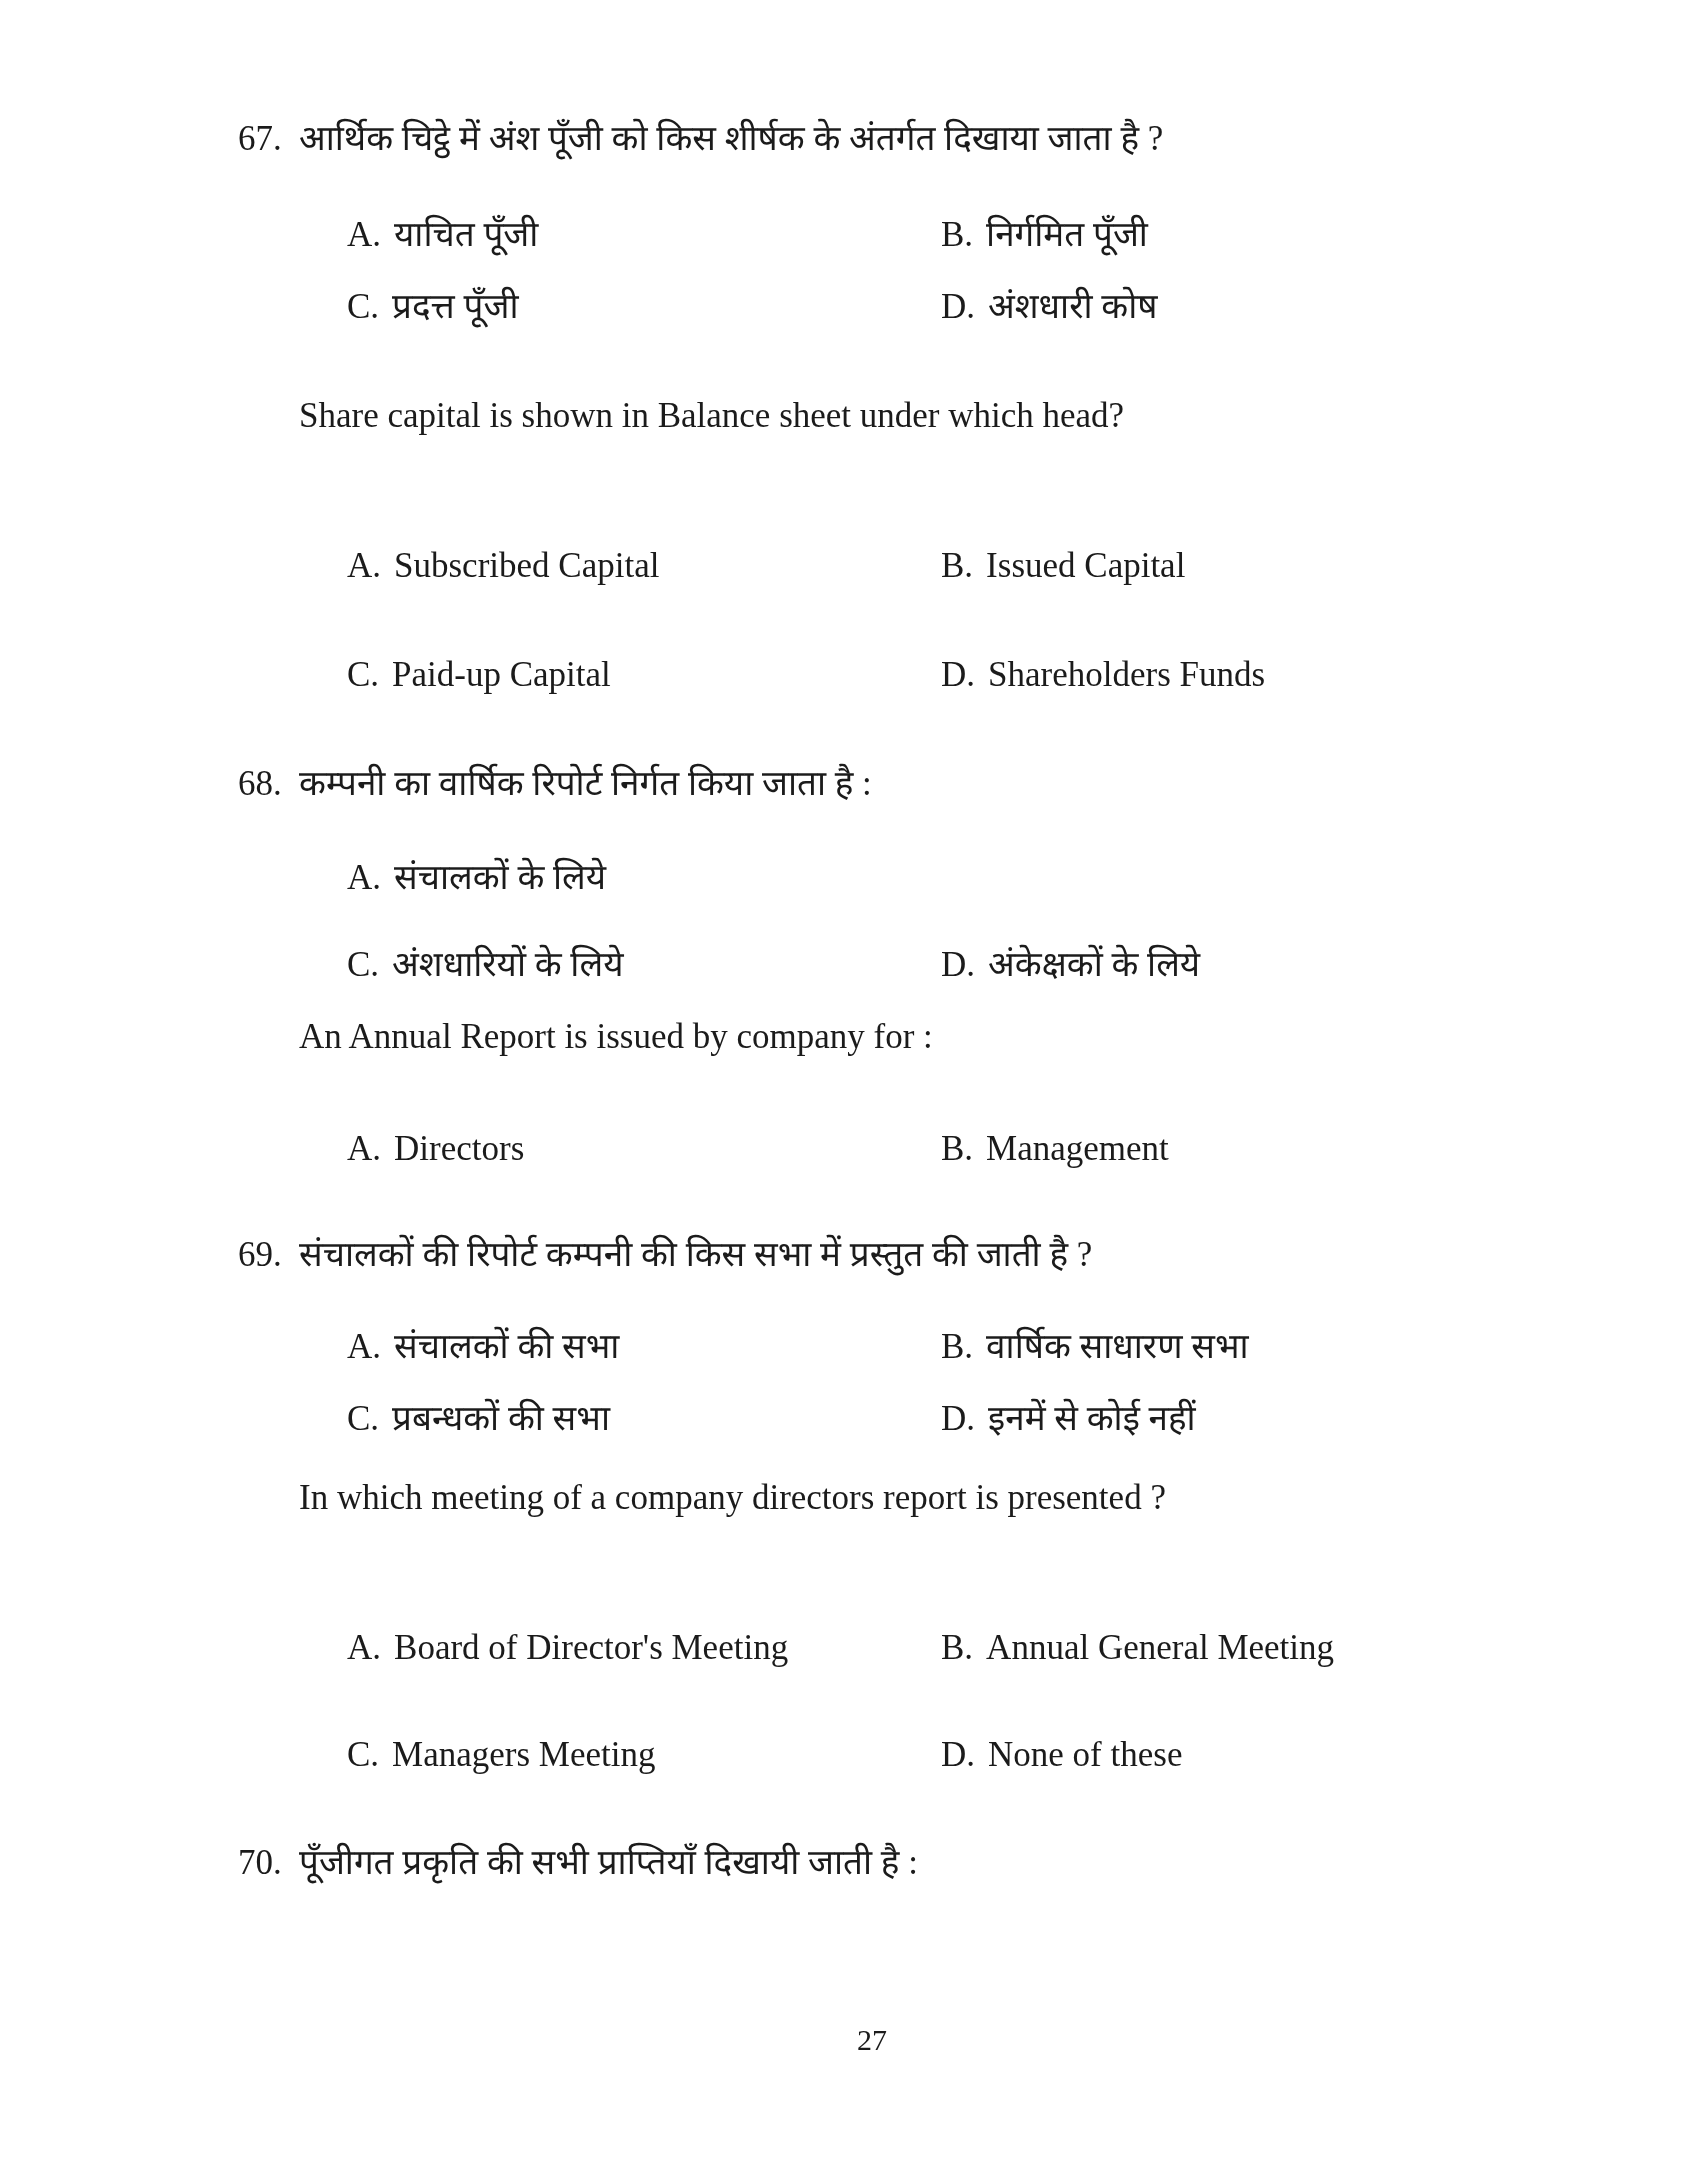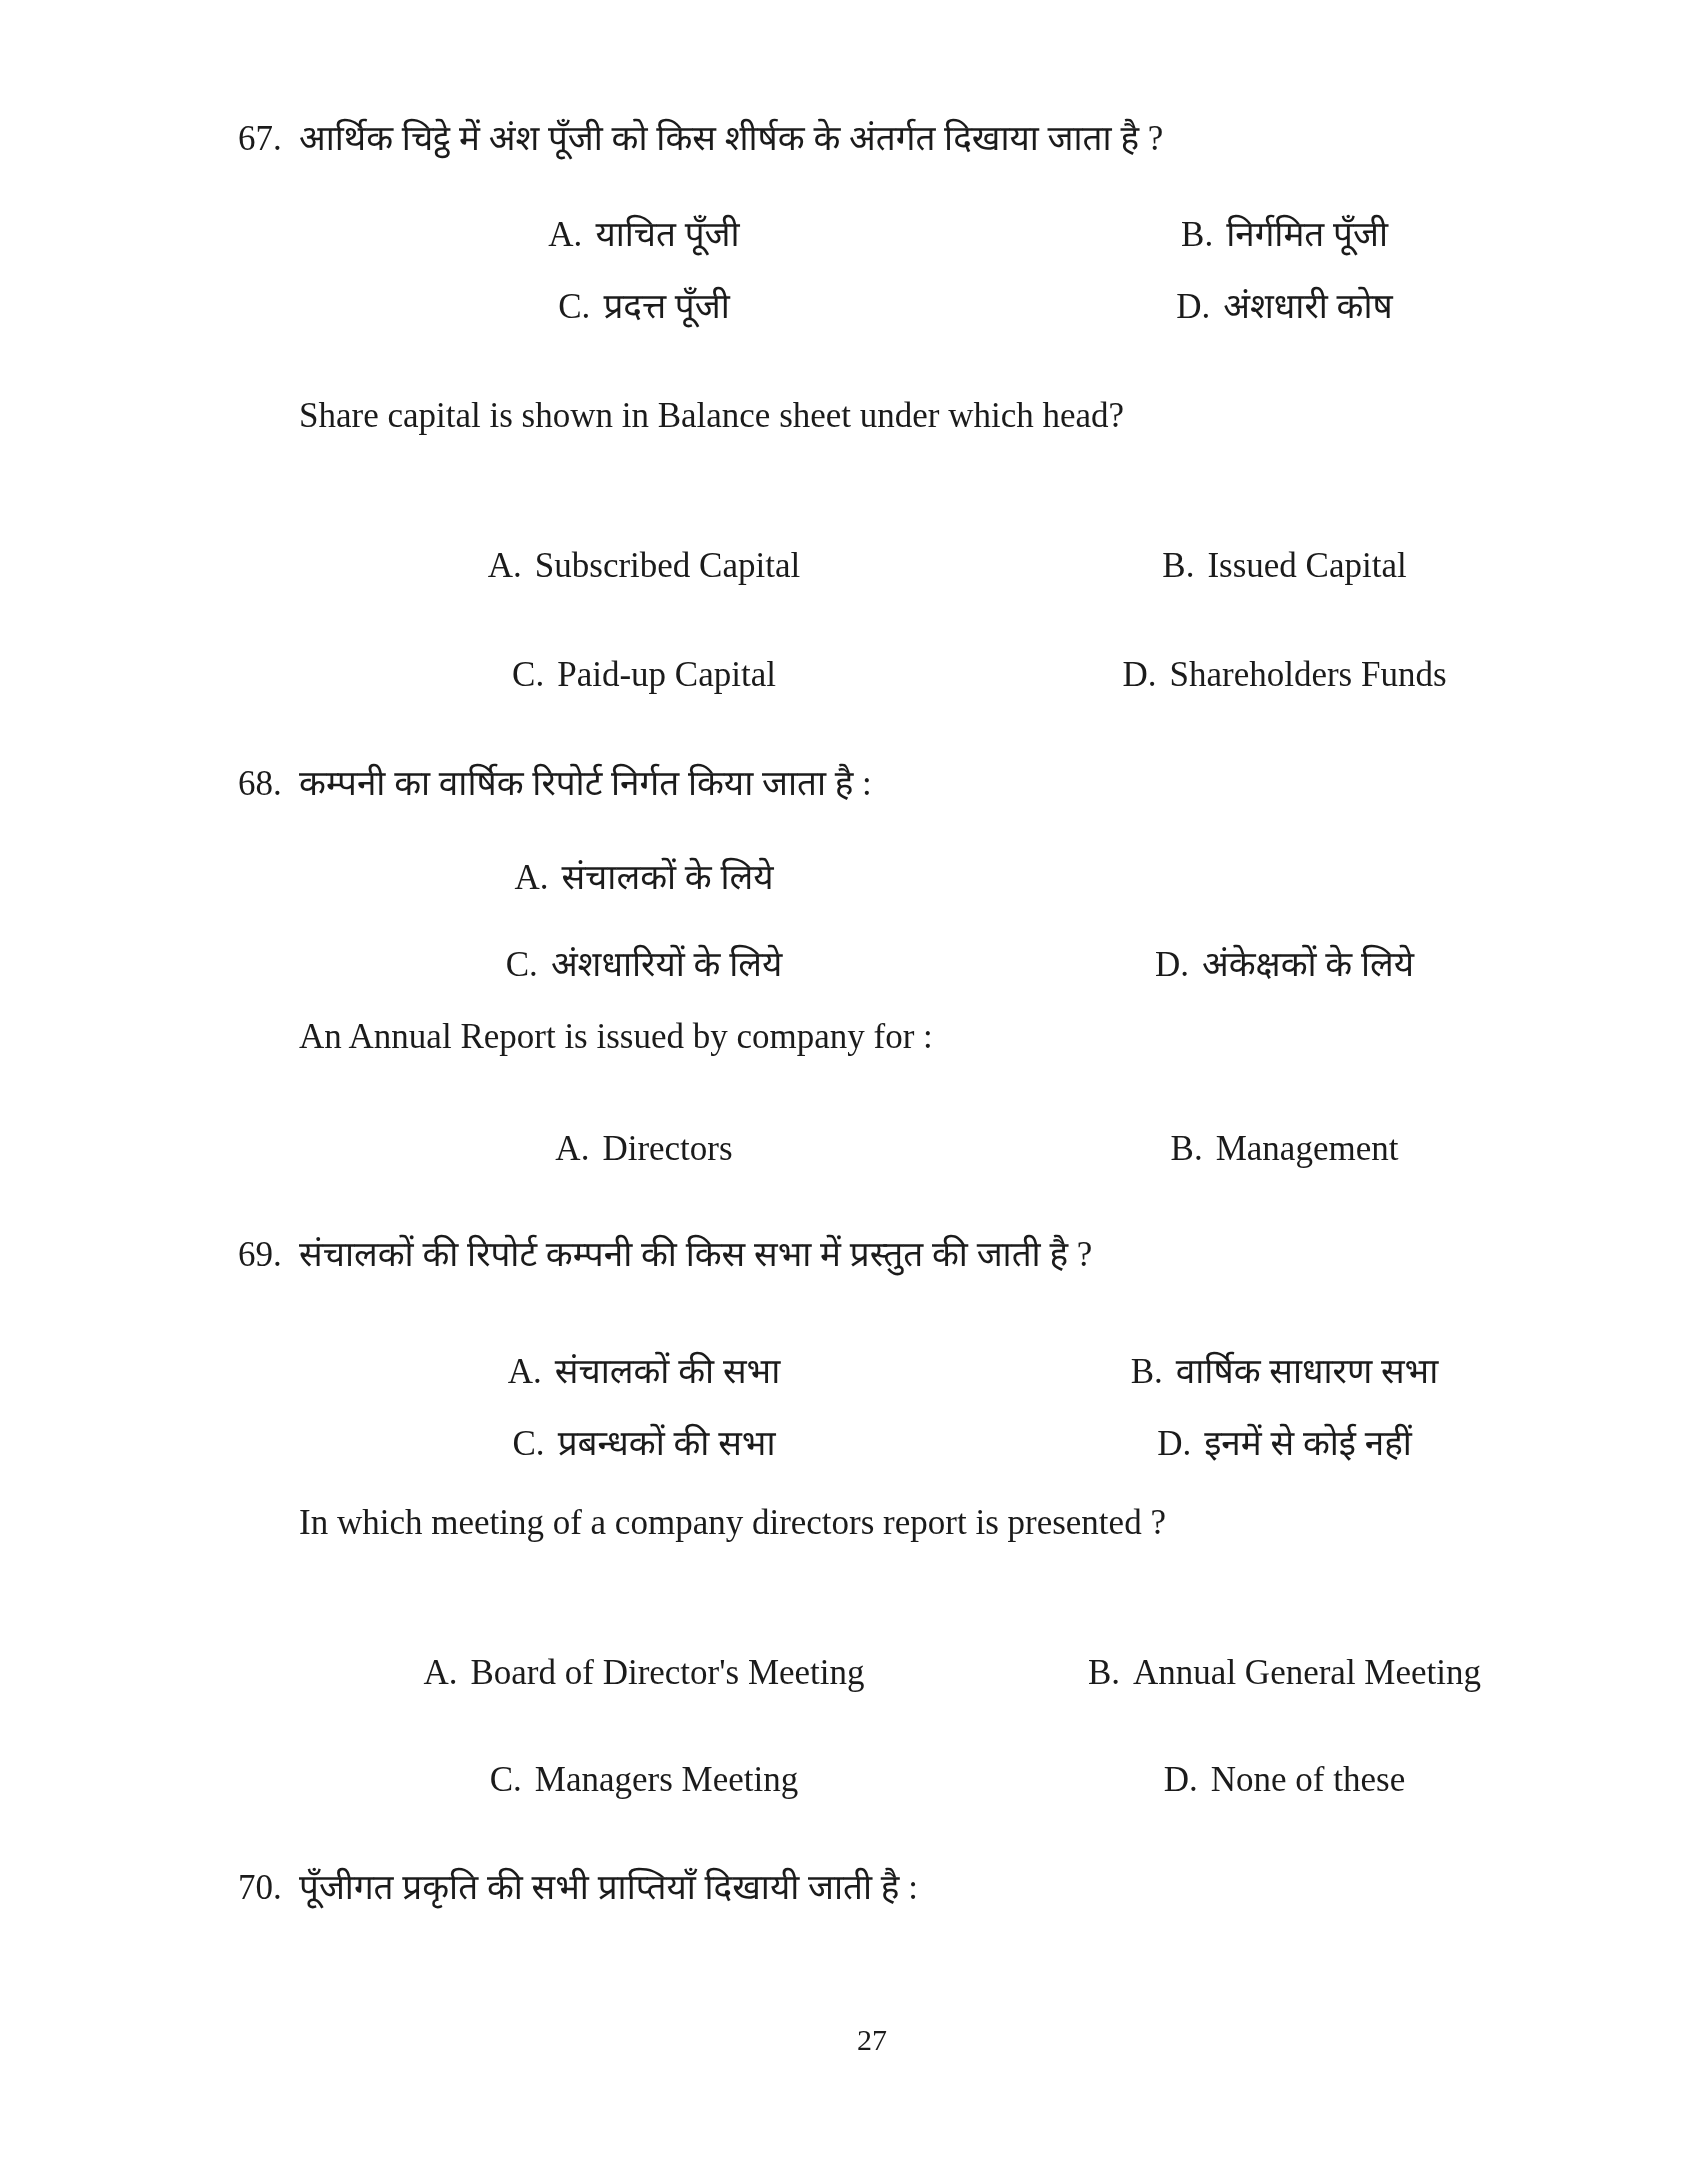--- a/index.html
+++ b/index.html
@@ -32,39 +32,38 @@
   }
   .eng-q {
     margin-left: 299px;
     padding-right: 82px;
   }
   .opt-row {
     display: grid;
     grid-template-columns: 594px auto;
     margin-left: 347px;
     padding-right: 55px;
-    text-align: center;
   }
   .opt { white-space: nowrap; }
   .opt-label {
     display: inline-block;
     margin-right: 13px;
   }
   .page-number {
     position: absolute;
     top: 2022px;
     left: 0;
     width: 1744px; 
     text-align: center;
     font-size: 30px;
     line-height: 36px;
   }
   
   .m118{margin-top:117px}.m43{margin-top:43px}.m44{margin-top:35px}
-  .m46{margin-top:28px}.m48{margin-top:73px}.m51{margin-top:50px}
+  .m46{margin-top:28px}.m48{margin-top:48px}.m51{margin-top:50px}
   .m53{margin-top:52px}.m63{margin-top:62px}.m64{margin-top:63px}
   .m65{margin-top:64px}.m66{margin-top:65px}.m69{margin-top:68px}
   .m71{margin-top:106px}
 </style>
 </head>
 <body>
 
 <div class="page">
 
   <div class="q-line m118">

